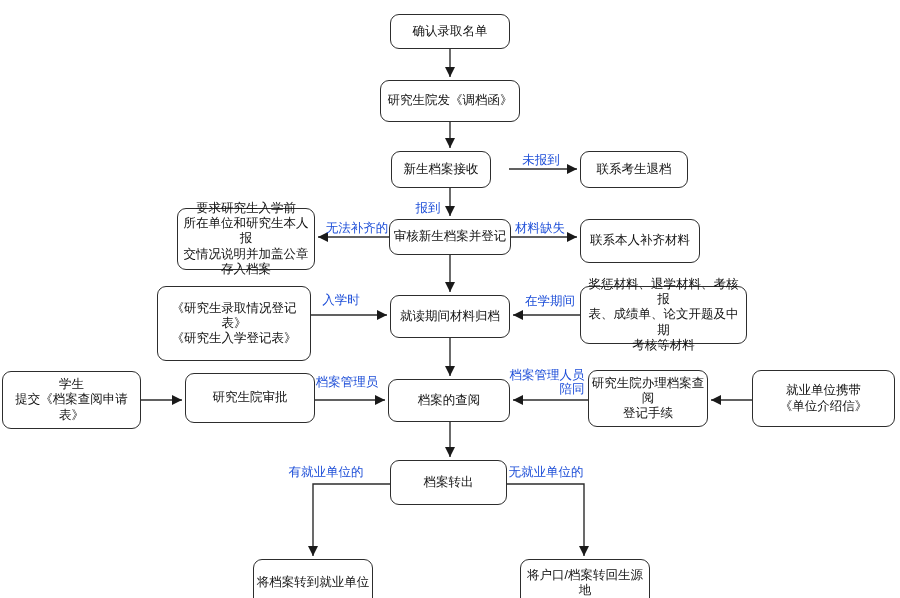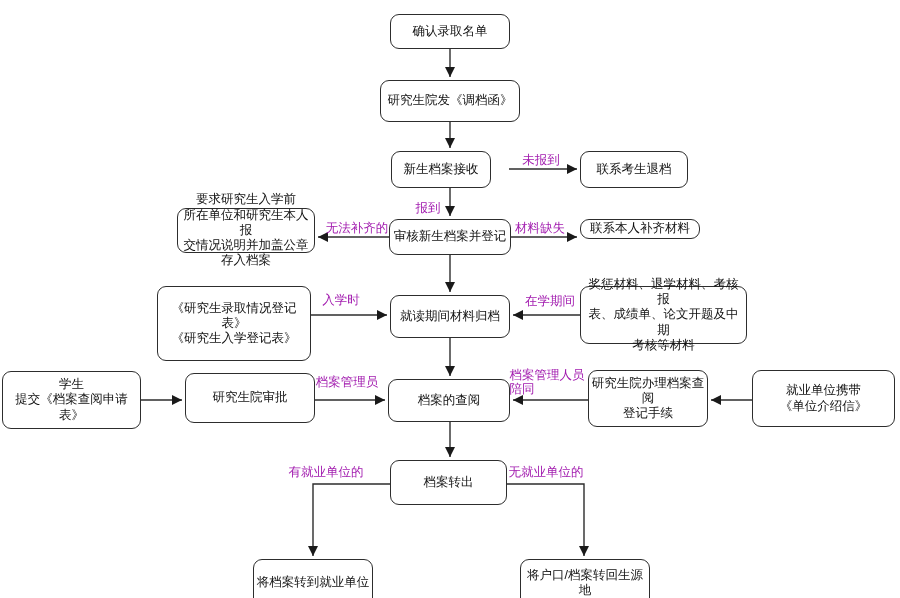--- a/index.html
+++ b/index.html
@@ -11,22 +11,22 @@
   .canvas{position:absolute;left:0;top:0;width:900px;height:598px;margin-top:12px;}
   svg.connectors{position:absolute;left:0;top:0;}
   .node{
     position:absolute;box-sizing:border-box;
     background:#ffffff;border:1.5px solid #2d2d2d;border-radius:9px;
     display:flex;align-items:center;justify-content:center;
     text-align:center;font-size:12.5px;line-height:1.22;color:#111111;
     white-space:pre-line;padding:2px 2px;
   }
   .elabel{
-    position:absolute;font-size:12.5px;line-height:1.15;color:#a21caf;
-    text-align:left;white-space:pre-line;transform:translateX(-50%);
+    position:absolute;font-size:12.5px;line-height:1.15;color:#1d4ed8;
+    text-align:right;white-space:pre-line;transform:translateX(-50%);
   }
 </style>
 </head>
 <body>
 
 <div class="canvas">
 
   <svg class="connectors" width="900" height="598" viewBox="0 0 900 598">
     <defs>
       <marker id="arw" markerUnits="userSpaceOnUse" markerWidth="11" markerHeight="11" refX="10" refY="5" orient="auto">
@@ -57,26 +57,26 @@
   <div class="node" style="left:390px;top:2px;width:120px;height:35px">确认录取名单</div>
 
   <div class="node" style="left:380px;top:68px;width:140px;height:42px">研究生院发《调档函》</div>
 
   <div class="node" style="left:391px;top:139px;width:100px;height:37px">新生档案接收</div>
 
   <div class="node" style="left:580px;top:139px;width:108px;height:37px">联系考生退档</div>
 
   <div class="node" style="left:389px;top:207px;width:122px;height:36px">审核新生档案并登记</div>
 
-  <div class="node" style="left:177px;top:196px;width:138px;height:45px">要求研究生入学前
+  <div class="node" style="left:177px;top:196px;width:138px;height:62px">要求研究生入学前
 所在单位和研究生本人报
 交情况说明并加盖公章
 存入档案</div>
 
-  <div class="node" style="left:580px;top:207px;width:120px;height:20px">联系本人补齐材料</div>
+  <div class="node" style="left:580px;top:207px;width:120px;height:44px">联系本人补齐材料</div>
 
   <div class="node" style="left:157px;top:274px;width:154px;height:75px">《研究生录取情况登记表》
 《研究生入学登记表》</div>
 
   <div class="node" style="left:390px;top:283px;width:120px;height:43px">就读期间材料归档</div>
 
   <div class="node" style="left:580px;top:274px;width:167px;height:58px">奖惩材料、退学材料、考核报
 表、成绩单、论文开题及中期
 考核等材料</div>
 

